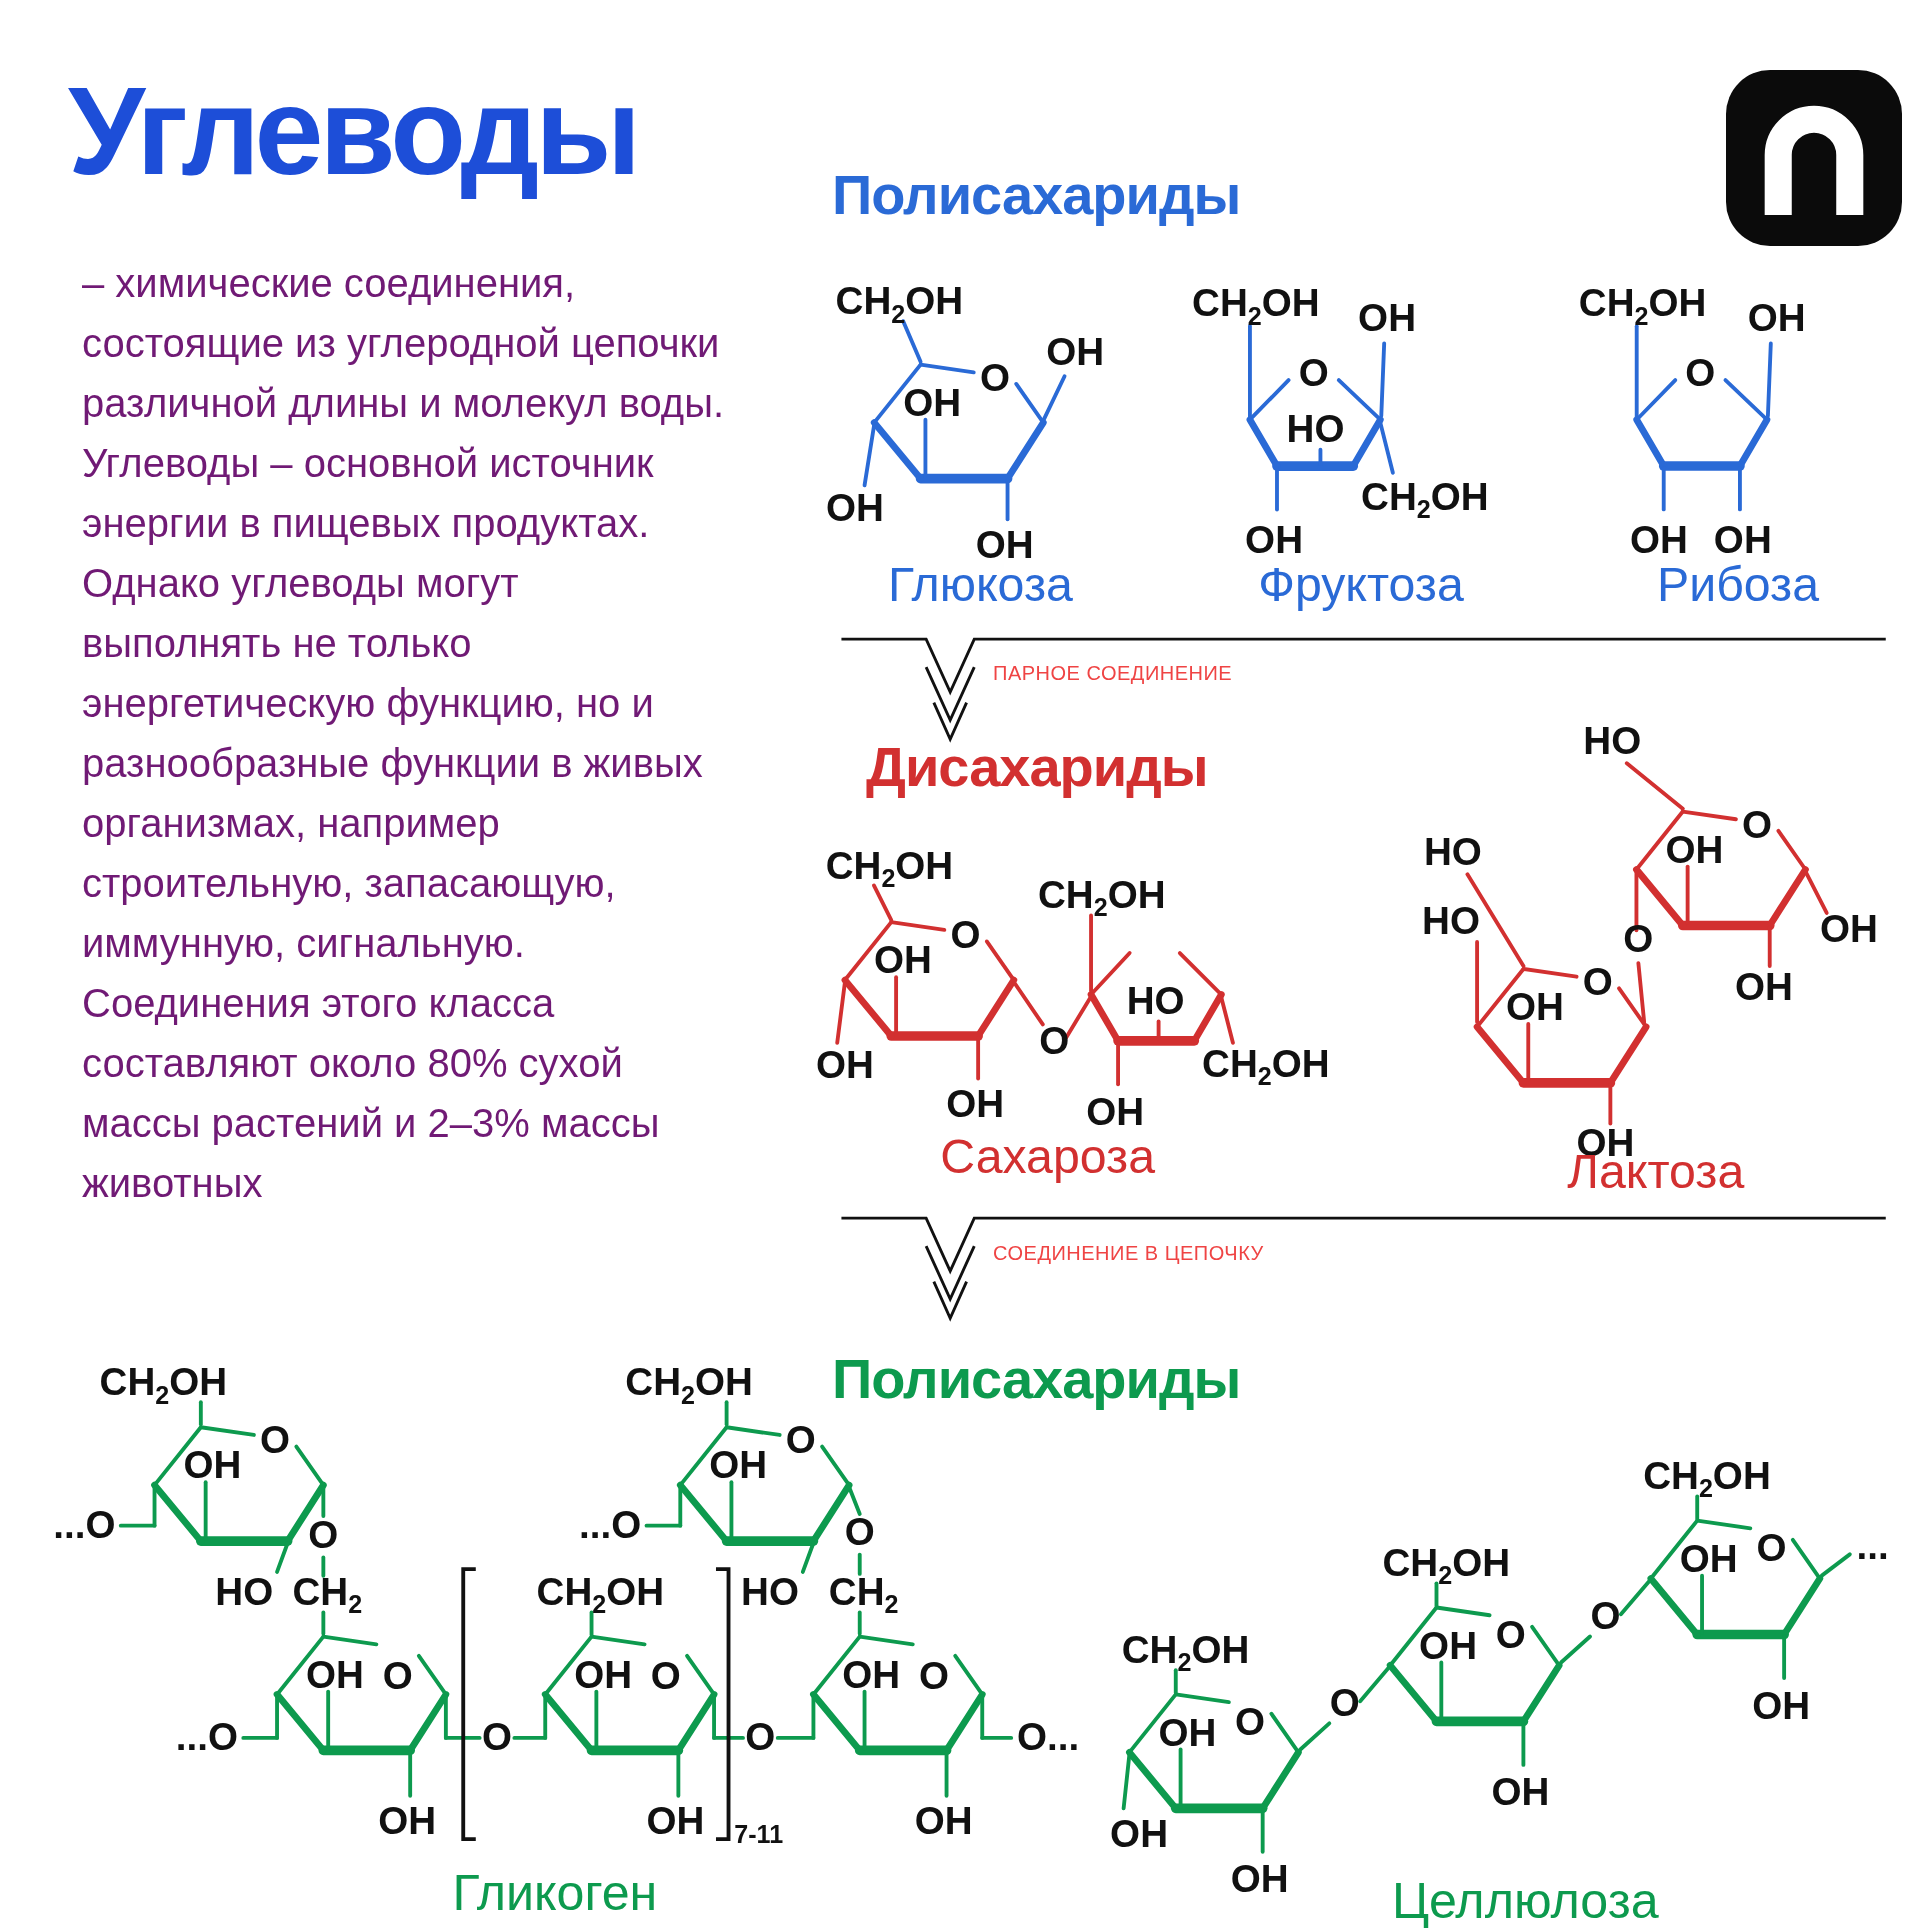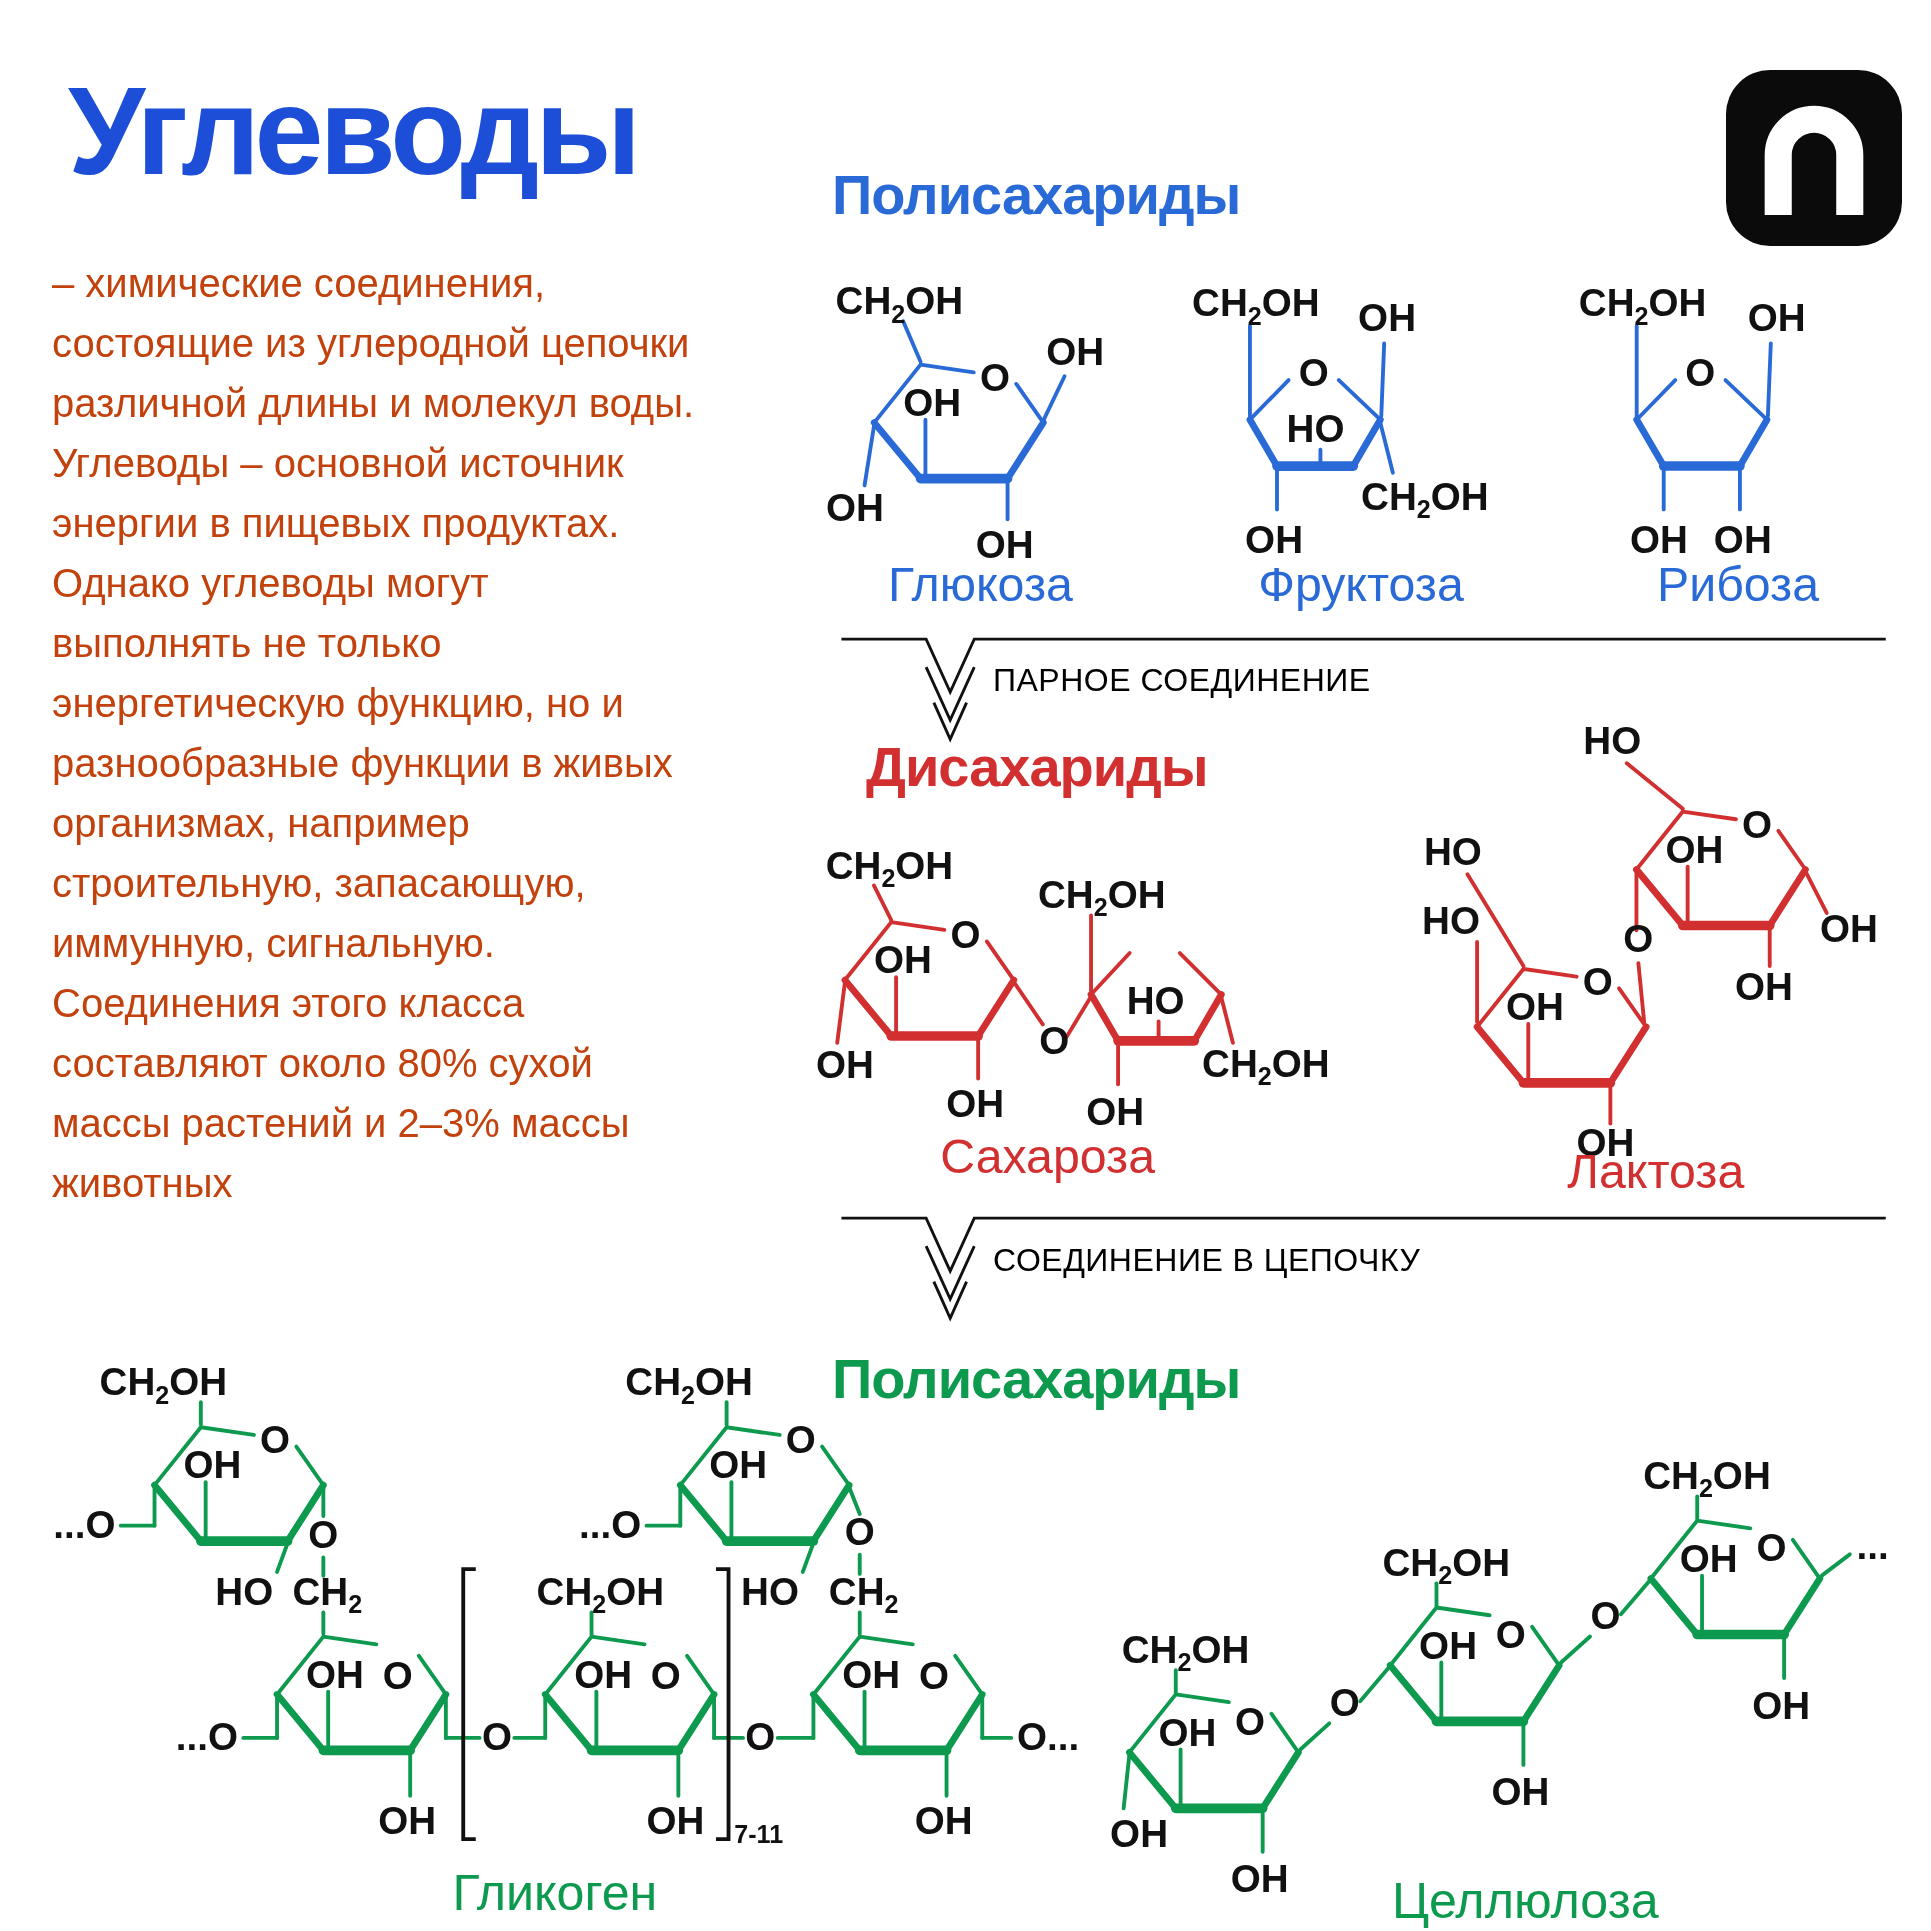--- a/index.html
+++ b/index.html
@@ -1,25 +1,25 @@
 <!DOCTYPE html>
 <html><head>
 <meta charset="utf-8">
 <style>
   html,body{margin:0;padding:0;}
   body{width:1931px;height:1931px;background:#ffffff;position:relative;overflow:hidden;
        font-family:"Liberation Sans",sans-serif;color:#0a0a0a;}
   .abs{position:absolute;}
   #title{left:68px;top:60px;font-size:124px;font-weight:bold;letter-spacing:-3.9px;color:#1d4ed8;}
-  #intro{left:52px;top:253px;width:645px;font-size:40px;line-height:60px;color:#c2410c;white-space:pre-line;}
+  #intro{left:82px;top:253px;width:645px;font-size:40px;line-height:60px;color:#701a75;white-space:pre-line;}
   .sec-header{font-size:56px;font-weight:bold;letter-spacing:-1px;}
   #sec-mono{left:832px;top:162px;}
   #sec-di{left:832px;top:734px;margin-left:34px;}
   #sec-poly{left:832px;top:1309px;margin-top:37px;}
-  .div-label{font-size:32px;color:#000000;letter-spacing:0.5px;}
+  .div-label{font-size:20px;color:#ef4444;letter-spacing:0.5px;}
   #divider-1-label{left:993px;top:662px;}
   #divider-2-label{left:993px;top:1242px;}
   .mol{position:absolute;}
   .mol svg{display:block;overflow:visible;}
   #logo{left:1726px;top:70px;width:176px;height:176px;background:#0b0b0b;border-radius:44px;}
   svg text{font-family:"Liberation Sans",sans-serif;}
 </style>
 </head>
 <body>
 

